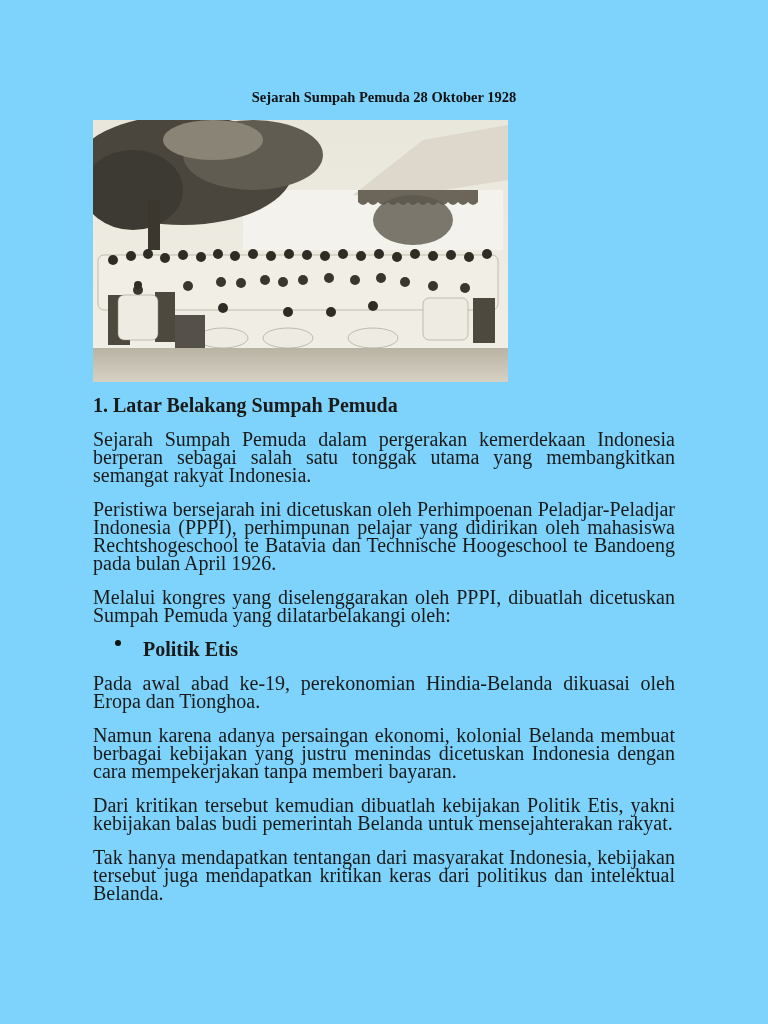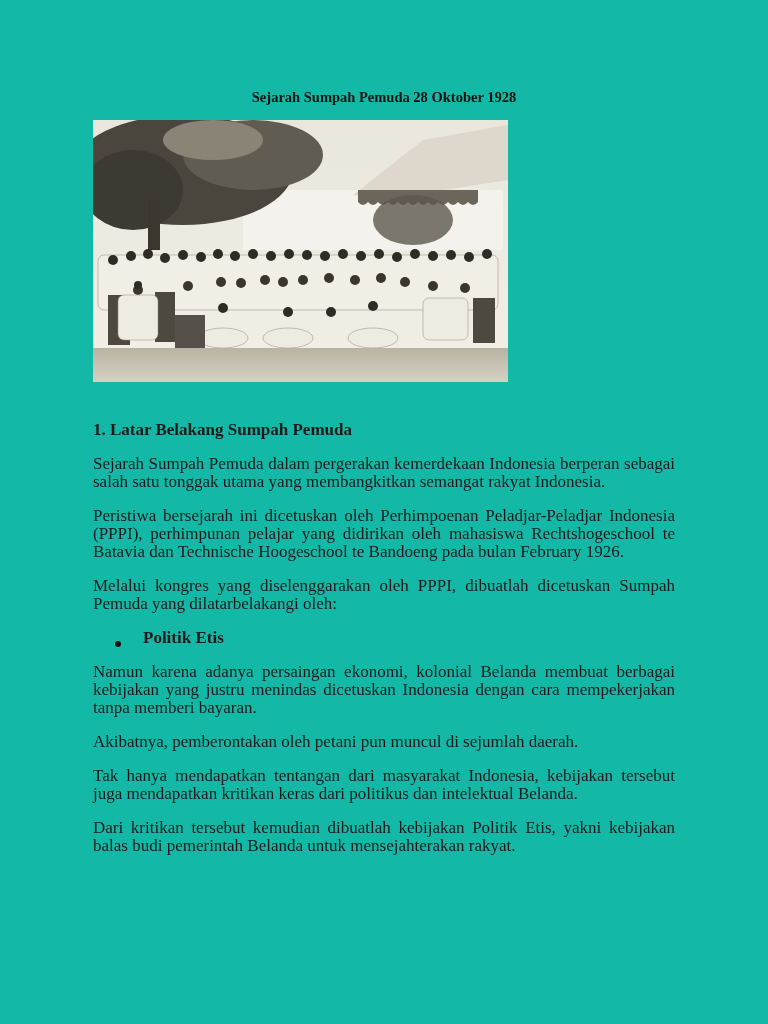--- a/index.html
+++ b/index.html
@@ -12,21 +12,21 @@
       height: 1024px;
       position: relative;
       overflow: hidden;
       font-family: "Liberation Serif", "DejaVu Serif", serif;
       color: #1a1a1a;
     }
     .page {
       position: absolute;
       left: 0; top: 0;
       width: 768px; height: 1024px;
-      background: #14b8a6;
+      background: #7dd3fc;
     }
     .title {
       position: absolute;
       top: 88px;
       left: 0;
       width: 768px;
       text-align: center;
       font-weight: bold;
       font-size: 14.5px;
       line-height: 18px;
@@ -38,36 +38,36 @@
       top: 120px;
       width: 415px;
       height: 262px;
       overflow: hidden;
       background: linear-gradient(180deg, #d8d4c8 0%, #e6e2d6 40%, #cfcabb 70%, #d9d5c8 100%);
     }
     .photo svg { display: block; }
     .content {
       position: absolute;
       left: 93px;
-      top: 421px;
+      top: 396px;
       width: 582px;
-      font-size: 17px;
+      font-size: 20px;
       line-height: 18px;
     }
     .heading {
       font-weight: bold;
       margin: 0 0 16px 0;
     }
     .para {
       margin: 0 0 16px 0;
       text-align: justify;
     }
     .bullet-row {
       display: flex;
-      align-items: flex-end;
+      align-items: flex-start;
       margin: 0 0 16px 0;
       padding-left: 22px;
     }
     .bullet-dot {
       width: 6px; height: 6px;
       border-radius: 50%;
       background: #111;
       margin-right: 22px;
     }
     .bullet-label { font-weight: bold; }
@@ -175,27 +175,27 @@
       <rect x="82" y="195" width="30" height="35" fill="#55504a"></rect>
 
       <rect x="0" y="228" width="415" height="34" fill="url(#ground)"></rect>
     </svg>
   </div>
 
   <div class="content">
     <div class="heading">1. Latar Belakang Sumpah Pemuda</div>
 
     <p class="para">Sejarah Sumpah Pemuda dalam pergerakan kemerdekaan Indonesia berperan sebagai salah satu tonggak utama yang membangkitkan semangat rakyat Indonesia.</p>
-    <p class="para">Peristiwa bersejarah ini dicetuskan oleh Perhimpoenan Peladjar-Peladjar Indonesia (PPPI), perhimpunan pelajar yang didirikan oleh mahasiswa Rechtshogeschool te Batavia dan Technische Hoogeschool te Bandoeng pada bulan February 1926.</p>
+    <p class="para">Peristiwa bersejarah ini dicetuskan oleh Perhimpoenan Peladjar-Peladjar Indonesia (PPPI), perhimpunan pelajar yang didirikan oleh mahasiswa Rechtshogeschool te Batavia dan Technische Hoogeschool te Bandoeng pada bulan April 1926.</p>
     <p class="para">Melalui kongres yang diselenggarakan oleh PPPI, dibuatlah dicetuskan Sumpah Pemuda yang dilatarbelakangi oleh:</p>
 
     <div class="bullet-row">
       <span class="bullet-dot"></span>
       <span class="bullet-label">Politik Etis</span>
     </div>
 
+    <p class="para">Pada awal abad ke-19, perekonomian Hindia-Belanda dikuasai oleh Eropa dan Tionghoa.</p>
     <p class="para">Namun karena adanya persaingan ekonomi, kolonial Belanda membuat berbagai kebijakan yang justru menindas dicetuskan Indonesia dengan cara mempekerjakan tanpa memberi bayaran.</p>
-    <p class="para">Akibatnya, pemberontakan oleh petani pun muncul di sejumlah daerah.</p>
+    <p class="para">Dari kritikan tersebut kemudian dibuatlah kebijakan Politik Etis, yakni kebijakan balas budi pemerintah Belanda untuk mensejahterakan rakyat.</p>
     <p class="para">Tak hanya mendapatkan tentangan dari masyarakat Indonesia, kebijakan tersebut juga mendapatkan kritikan keras dari politikus dan intelektual Belanda.</p>
-    <p class="para">Dari kritikan tersebut kemudian dibuatlah kebijakan Politik Etis, yakni kebijakan balas budi pemerintah Belanda untuk mensejahterakan rakyat.</p>
   </div>
 
 </div>
 
 </body></html>

